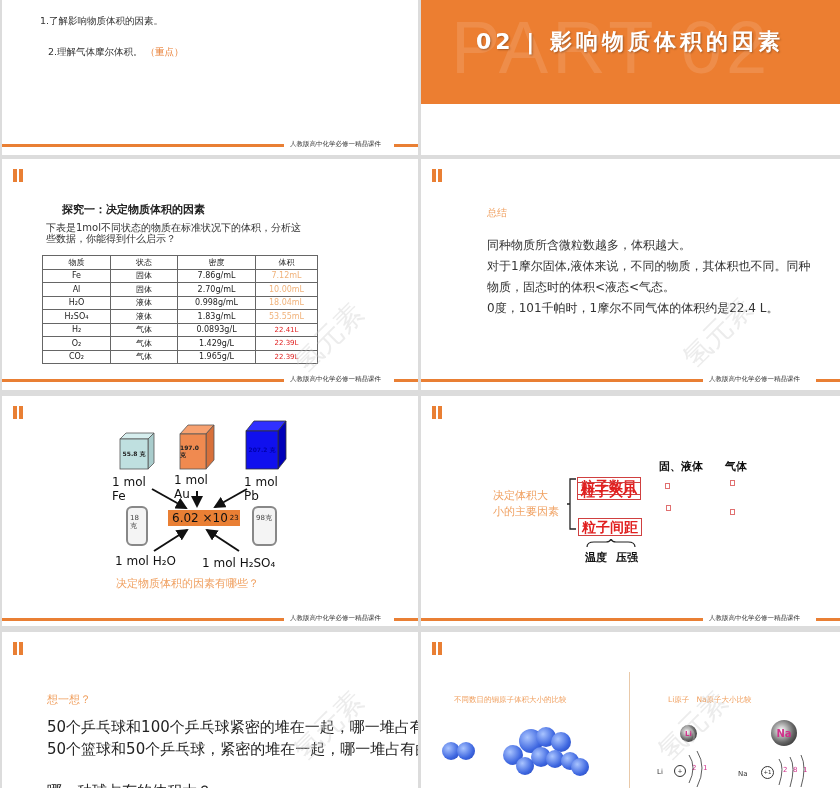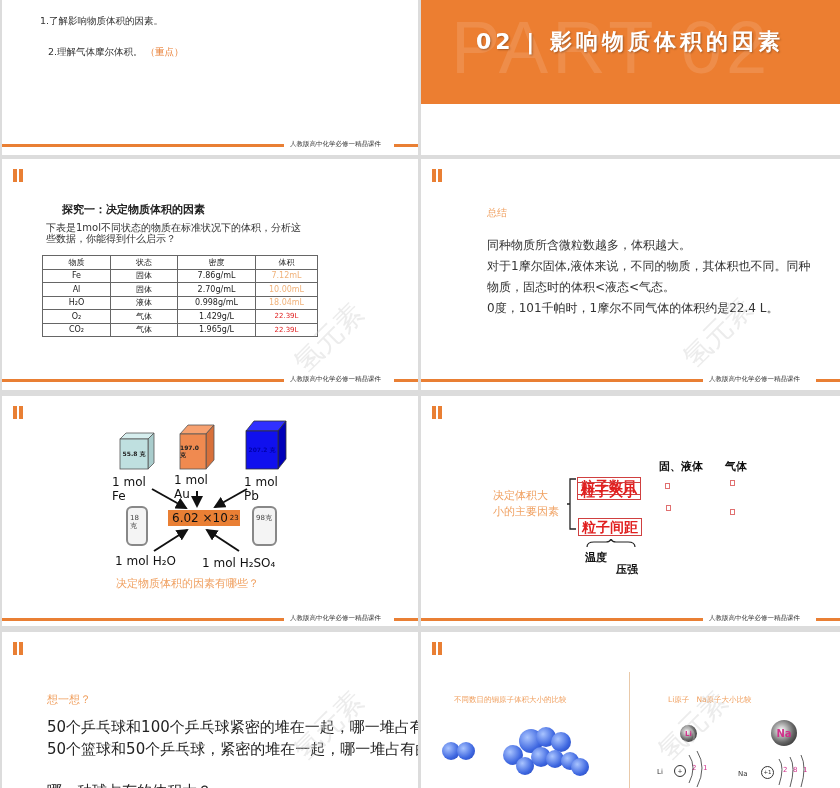--- a/index.html
+++ b/index.html
@@ -112,20 +112,32 @@
           <td>2.70g/mL</td>
           <td class="vol-o">10.00mL</td>
         </tr>
       <tr>
           <td>H₂O</td>
           <td>液体</td>
           <td>0.998g/mL</td>
           <td class="vol-o">18.04mL</td>
         </tr>
       <tr>
+          <td>H₂SO₄</td>
+          <td>液体</td>
+          <td>1.83g/mL</td>
+          <td class="vol-o">53.55mL</td>
+        </tr>
+      <tr>
+          <td>H₂</td>
+          <td>气体</td>
+          <td>0.0893g/L</td>
+          <td class="vol-r">22.41L</td>
+        </tr>
+      <tr>
           <td>O₂</td>
           <td>气体</td>
           <td>1.429g/L</td>
           <td class="vol-r">22.39L</td>
         </tr>
       <tr>
           <td>CO₂</td>
           <td>气体</td>
           <td>1.965g/L</td>
           <td class="vol-r">22.39L</td>
@@ -248,21 +260,21 @@
   <svg style="position:absolute;left:145px;top:82px;" width="12" height="52">
     <path d="M10,1 L4,1 L4,51 L10,51 M4,26 L1,26" stroke="#222" stroke-width="1.3" fill="none"></path>
   </svg>
   <div class="redbox" style="left:156px;top:81px;">粒子数目</div>
   <div class="redbox" style="left:156px;top:86px;">粒子大小</div>
   <div class="redbox" style="left:157px;top:122px;">粒子间距</div>
   <svg style="position:absolute;left:165px;top:143px;" width="50" height="10">
     <path d="M1,8 Q1,3 8,3 L20,3 Q24,3 25,0 Q26,3 30,3 L42,3 Q49,3 49,8" stroke="#222" stroke-width="1.2" fill="none"></path>
   </svg>
   <div class="colhead" style="left:164px;top:154px;">温度</div>
-  <div class="colhead" style="left:195px;top:154px;margin-top:12px;">压强</div>
+  <div class="colhead" style="left:195px;top:154px;">压强</div>
   <div class="colhead" style="left:228px;top:63px;margin-left:10px;">固、液体</div>
   <div class="colhead" style="left:304px;top:63px;">气体</div>
   <div class="tiny-box" style="left:244px;top:87px;"></div>
   <div class="tiny-box" style="left:309px;top:84px;"></div>
   <div class="tiny-box" style="left:245px;top:109px;"></div>
   <div class="tiny-box" style="left:309px;top:113px;"></div>
   <div class="footer" style="top:218px;">
     <div class="line-l" style="width:282px;"></div>
     <span class="ftext" style="left:288px;">人教版高中化学必修一精品课件</span>
     <div class="line-r"></div>

